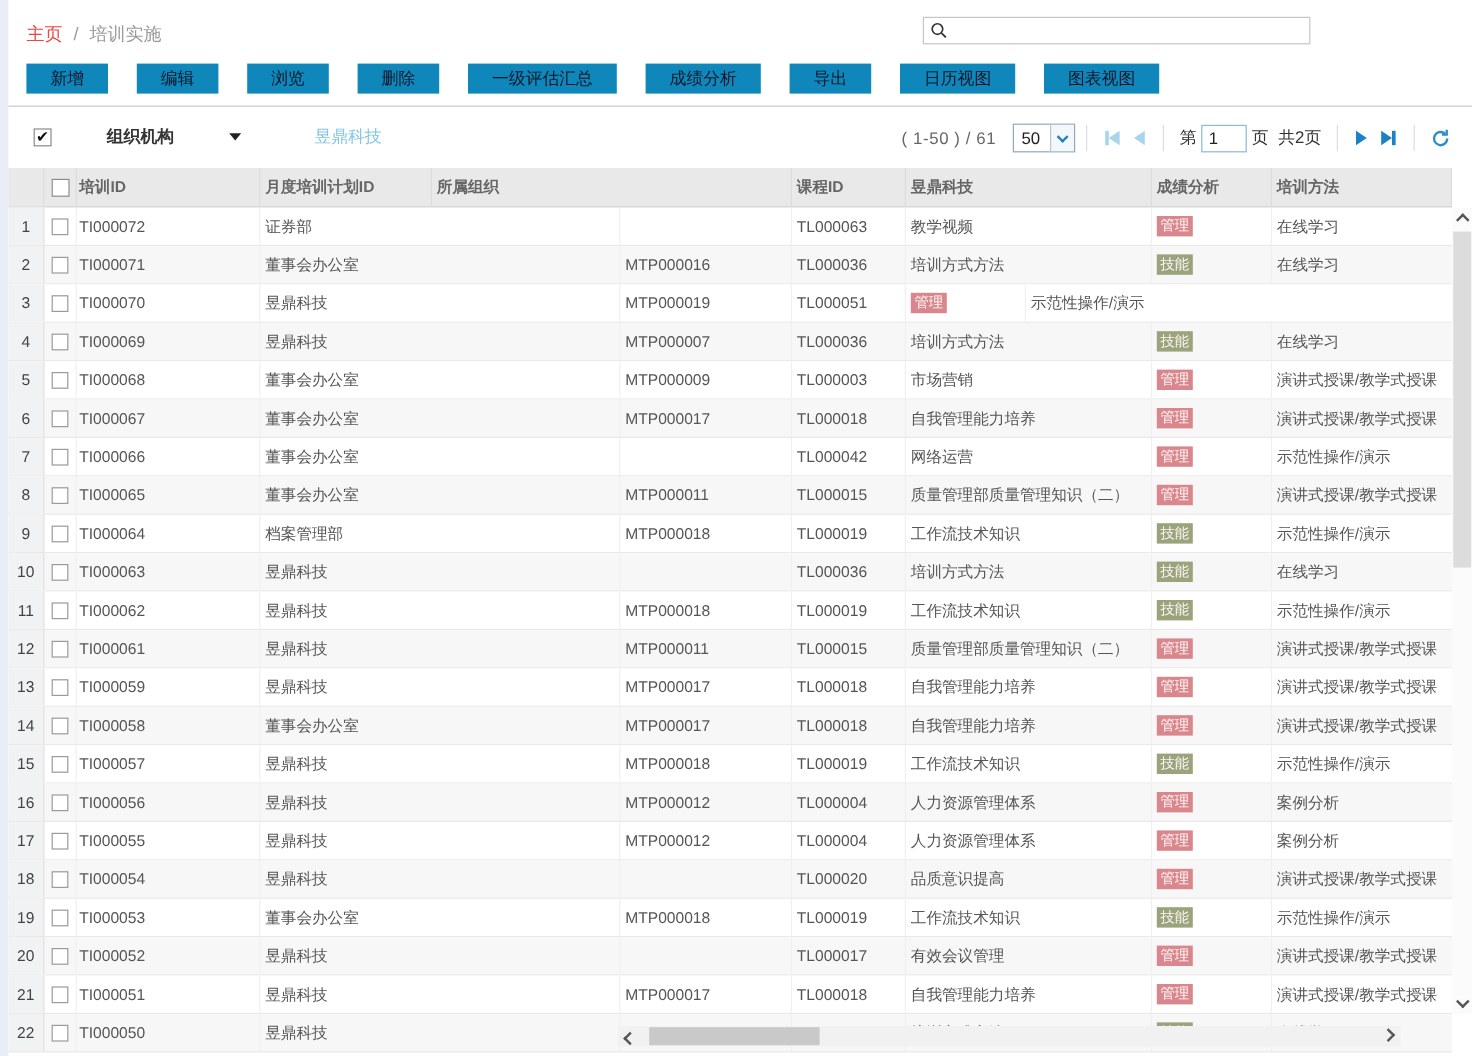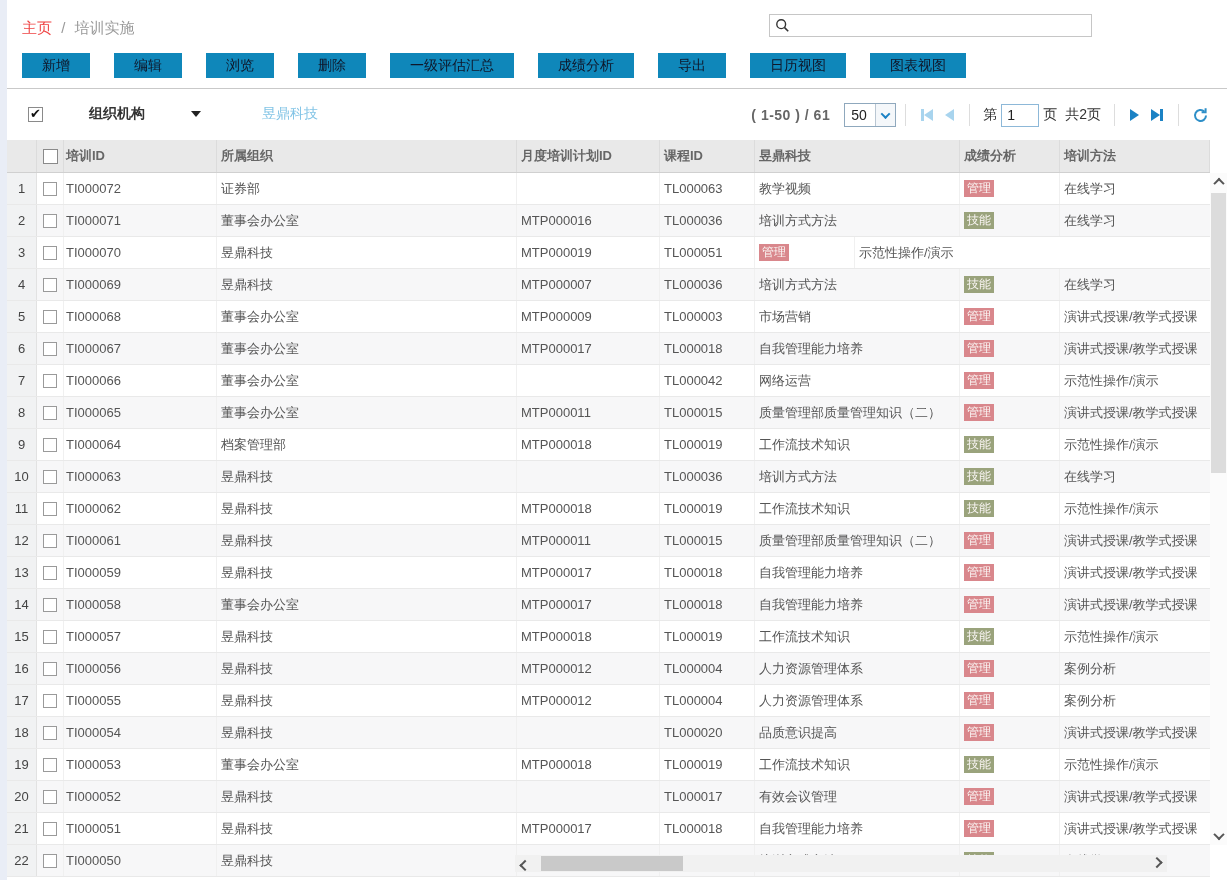--- a/index.html
+++ b/index.html
@@ -38,21 +38,21 @@
   .filter-row { position:relative; height:51px; }
   .filter-left { position:absolute; left:21px; top:16px; display:flex; align-items:center;gap:39px; }
   .cb { width:15px; height:15px; border:1px solid #8a8a8a; background:#fff; display:inline-flex; align-items:center; justify-content:center; font-size:13px; line-height:13px; color:#111; }
   .cb.checked::after { content:"✔"; font-weight:bold; margin-top:-1px; }
   .filter-label { margin-left:7px; font-size:14px; color:#333; font-weight:bold; }
   .caret-down { width:0; height:0; border-left:5px solid transparent; border-right:5px solid transparent; border-top:6px solid #222; margin-left:7px; cursor:pointer; }
   .filter-value { margin-left:22px; font-size:14px; color:#82c4e6; cursor:pointer; }
 
   .pager { position:absolute; right:18px; top:14px; display:flex; align-items:center; font-size:14px; color:#666; }
   .pager .vsep { width:1px; height:22px; background:#ddd; margin:0 9px; }
-  .range-text { margin-right:14px; letter-spacing:0.5px;font-weight:bold; }
+  .range-text { margin-right:14px; letter-spacing:0.5px; }
   .size-select { display:flex; align-items:center; border:1px solid #8fa8bd; background:#fff; height:24px; cursor:pointer; }
   .size-select .val { width:30px; padding-left:6px; font-size:14px; color:#222; }
   .size-select .dd { width:20px; height:22px; border-left:1px solid #b9c6d2; background:#f4f7fa; display:flex; align-items:center; justify-content:center; }
   .chev { width:7px; height:7px; border-top:2px solid #1b82c4; border-left:2px solid #1b82c4; display:inline-block; }
   .chev.down { transform:rotate(225deg) translate(1px,1px); }
   .pg-ic { display:inline-flex; align-items:center; margin:0 6px; cursor:pointer; }
   .tri-r { width:0; height:0; border-top:6px solid transparent; border-bottom:6px solid transparent; border-left:9px solid #1b82c4; }
   .tri-l { width:0; height:0; border-top:6px solid transparent; border-bottom:6px solid transparent; border-right:9px solid #1b82c4; }
   .tri-l.dis { border-right-color:#a8d4ee; }
   .bar-v { width:3px; height:12px; background:#1b82c4; }
@@ -175,22 +175,22 @@
   </div>
 
   <div class="table">
     <div class="trow thead">
       <div class="cell c-num"></div>
       <div class="cell c-check">
         <span class="cb"></span>
       </div>
 
     <div class="cell c-tid">培训ID</div>
+        <div class="cell c-plan">月度培训计划ID</div>
         <div class="cell c-org">所属组织</div>
-        <div class="cell c-plan">月度培训计划ID</div>
         <div class="cell c-cid">课程ID</div>
         <div class="cell c-cname">昱鼎科技</div>
         <div class="cell c-cat">成绩分析</div>
         <div class="cell c-method">培训方法</div>
       </div>
     <div class="tbody">
         <div class="trow">
           <div class="cell c-num">1</div>
           <div class="cell c-check">
             <span class="cb"></span>

